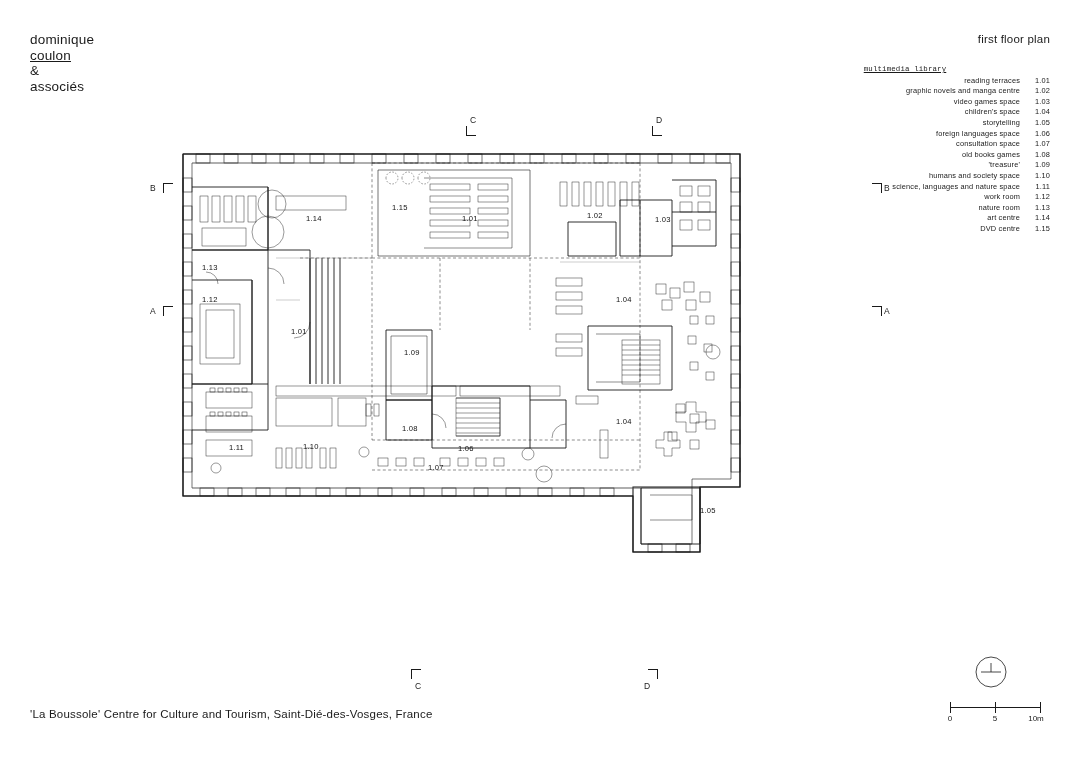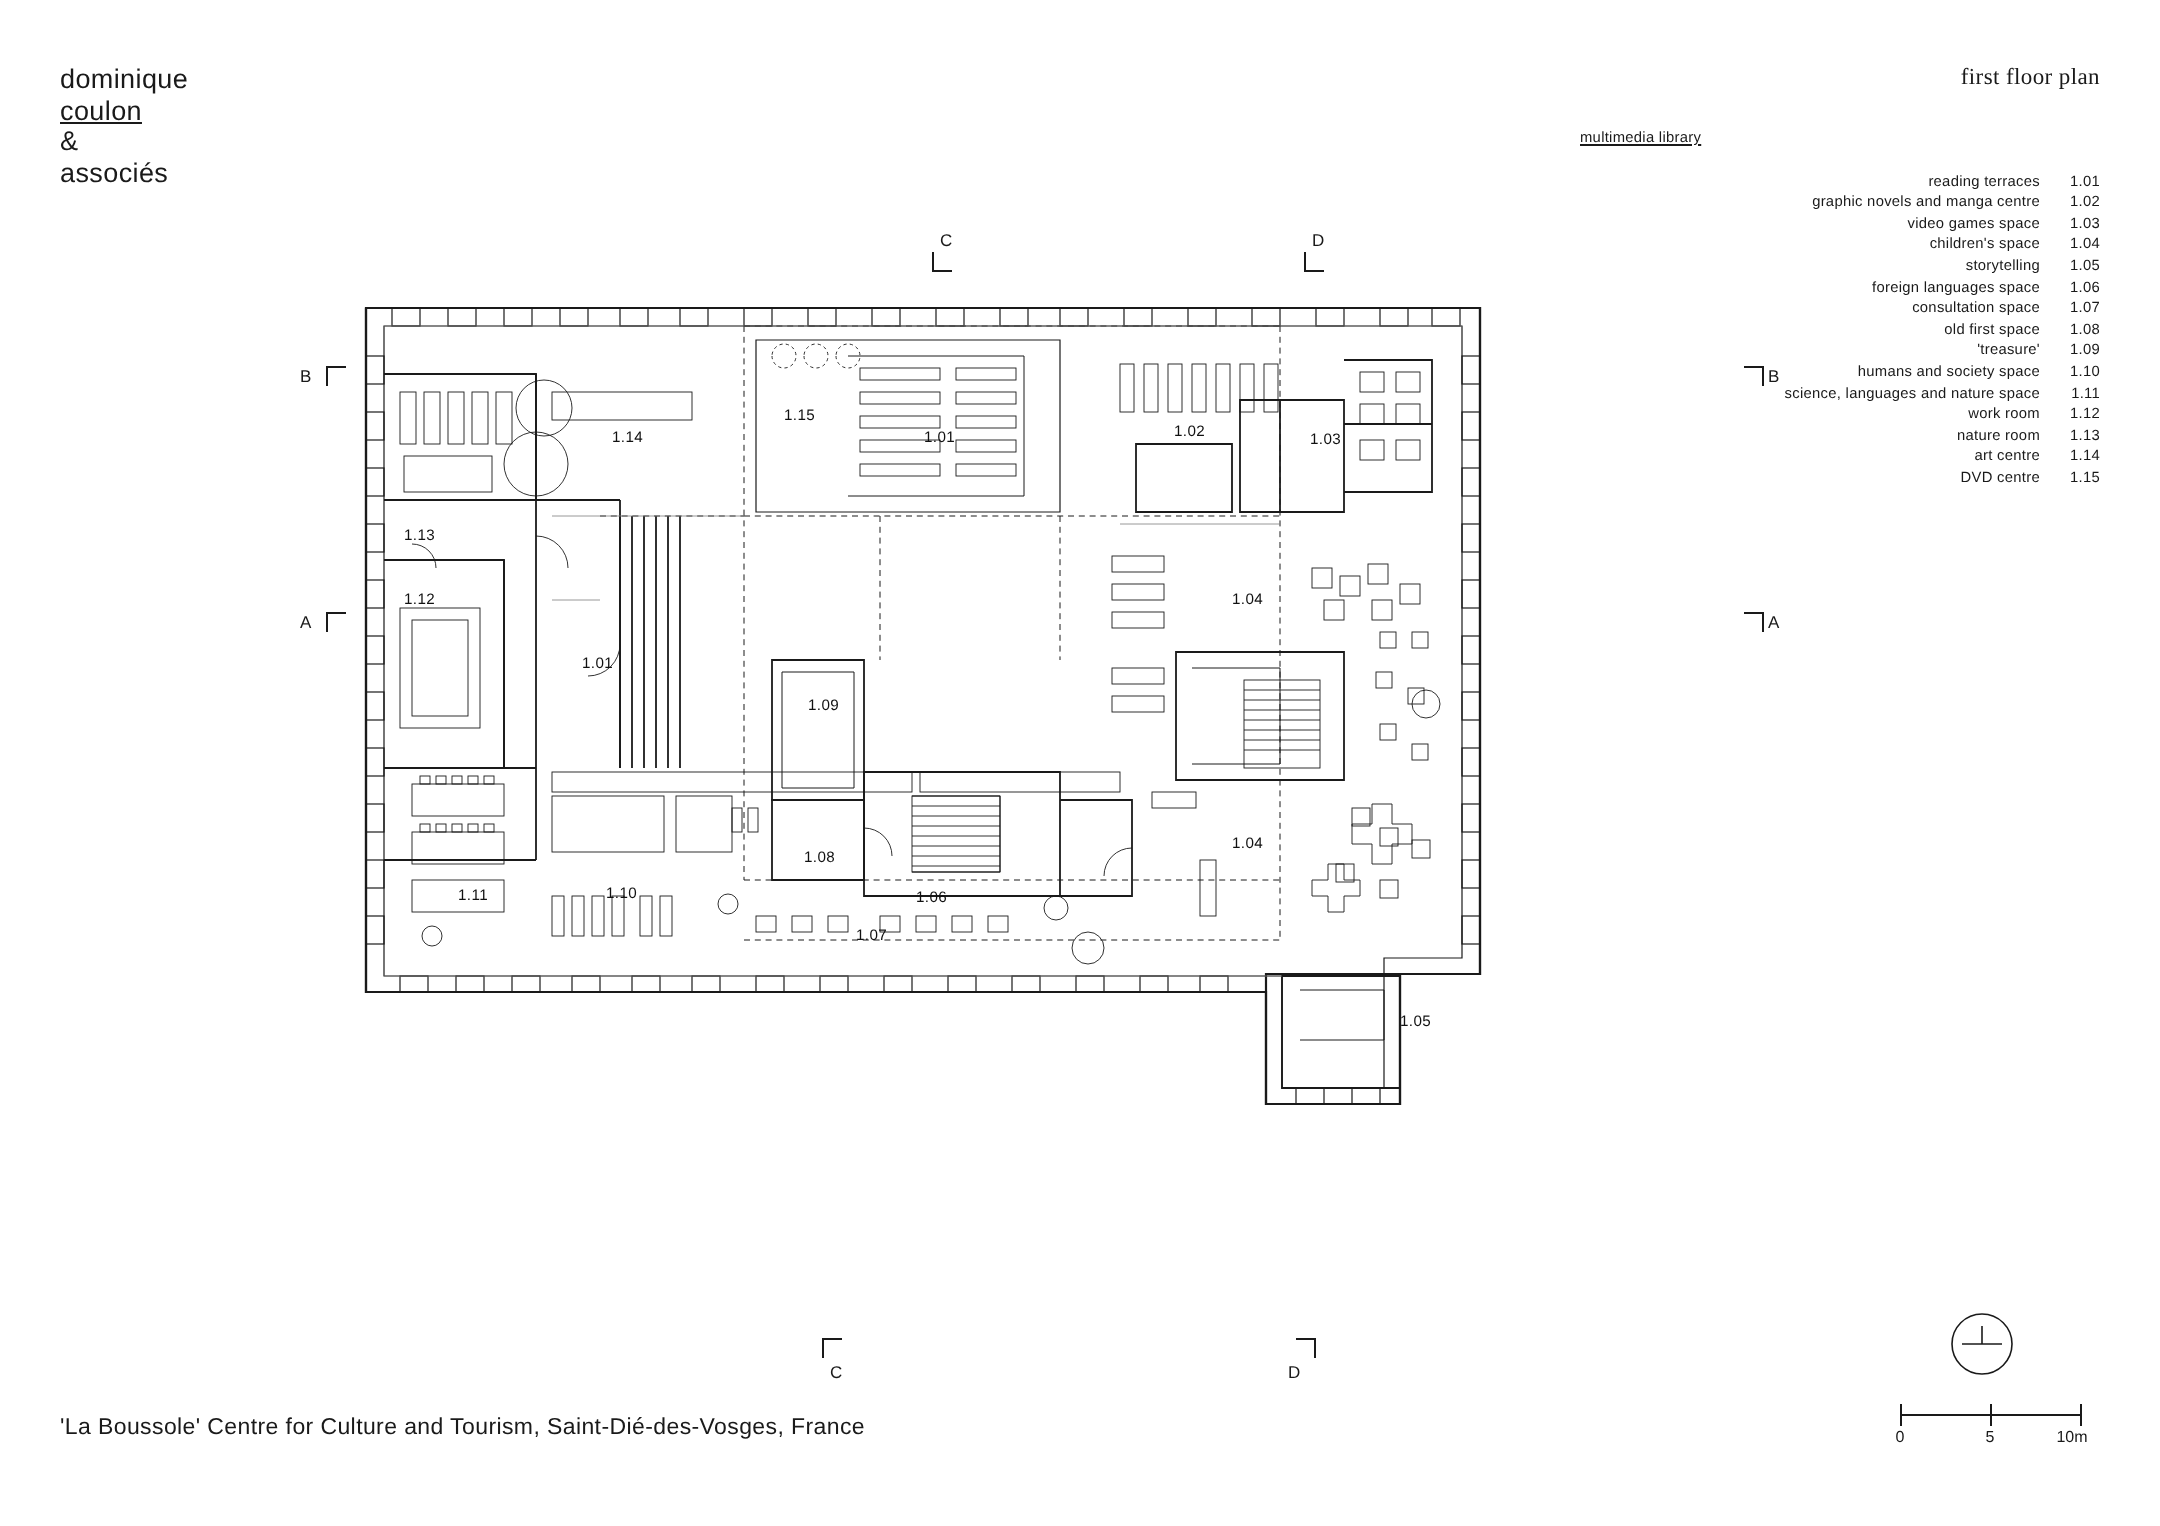--- a/index.html
+++ b/index.html
@@ -29,38 +29,38 @@
   #logo .u { text-decoration: underline; }
 
   
   #plan-title {
     position: absolute;
     right: 30px;
     top: 33px;
     font-size: 11.5px;
     text-align: right;
     letter-spacing: 0.2px;
-    font-family: Liberation Serif, serif;
   }
 
   
   #legend {
     position: absolute;
     right: 30px;
     top: 64px;
     width: 260px;
     font-size: 7.4px;
     line-height: 10.6px;
     letter-spacing: 0.15px;
   }
   #legend .legend-title {
-    text-align: left;
+    text-align: center;
     padding-right: 30px;
     text-decoration: underline;
-    margin-bottom: 11px;
+    margin-bottom: 1px;
+    font-family: Liberation Mono, monospace;
   }
   #legend .legend-row {
     display: flex;
     justify-content: flex-end;
     align-items: baseline;
   }
   #legend .legend-row .lbl {
     text-align: right;
   }
   #legend .legend-row .num {
@@ -189,21 +189,21 @@
       </div>
       <div class="legend-row">
         <span class="lbl">foreign languages space</span>
         <span class="num">1.06</span>
       </div>
       <div class="legend-row">
         <span class="lbl">consultation space</span>
         <span class="num">1.07</span>
       </div>
       <div class="legend-row">
-        <span class="lbl">old first space</span>
+        <span class="lbl">old books games</span>
         <span class="num">1.08</span>
       </div>
       <div class="legend-row">
         <span class="lbl">'treasure'</span>
         <span class="num">1.09</span>
       </div>
       <div class="legend-row">
         <span class="lbl">humans and society space</span>
         <span class="num">1.10</span>
       </div>

